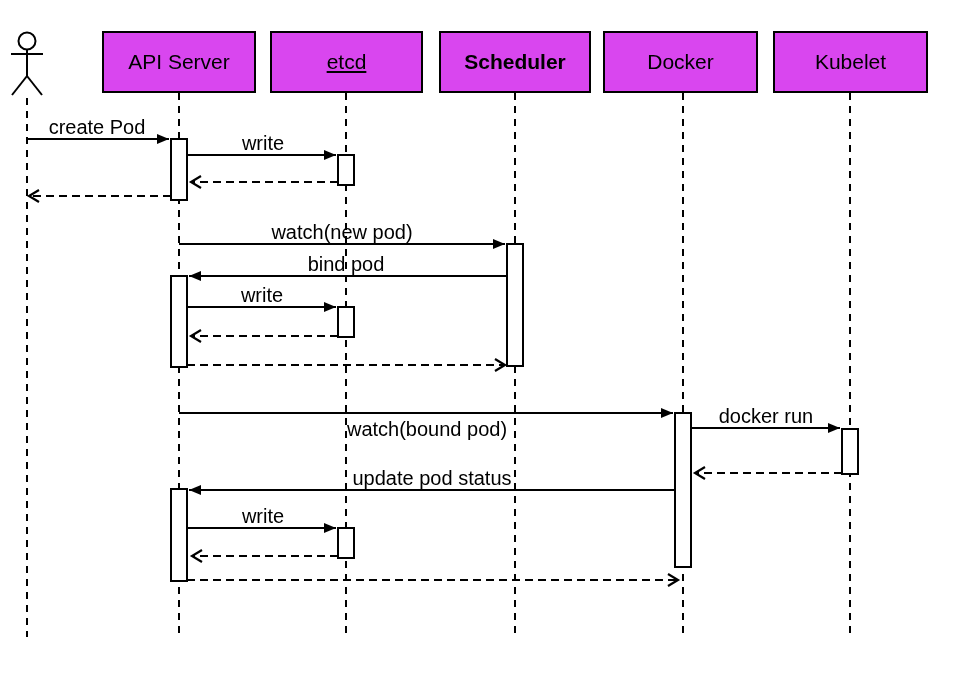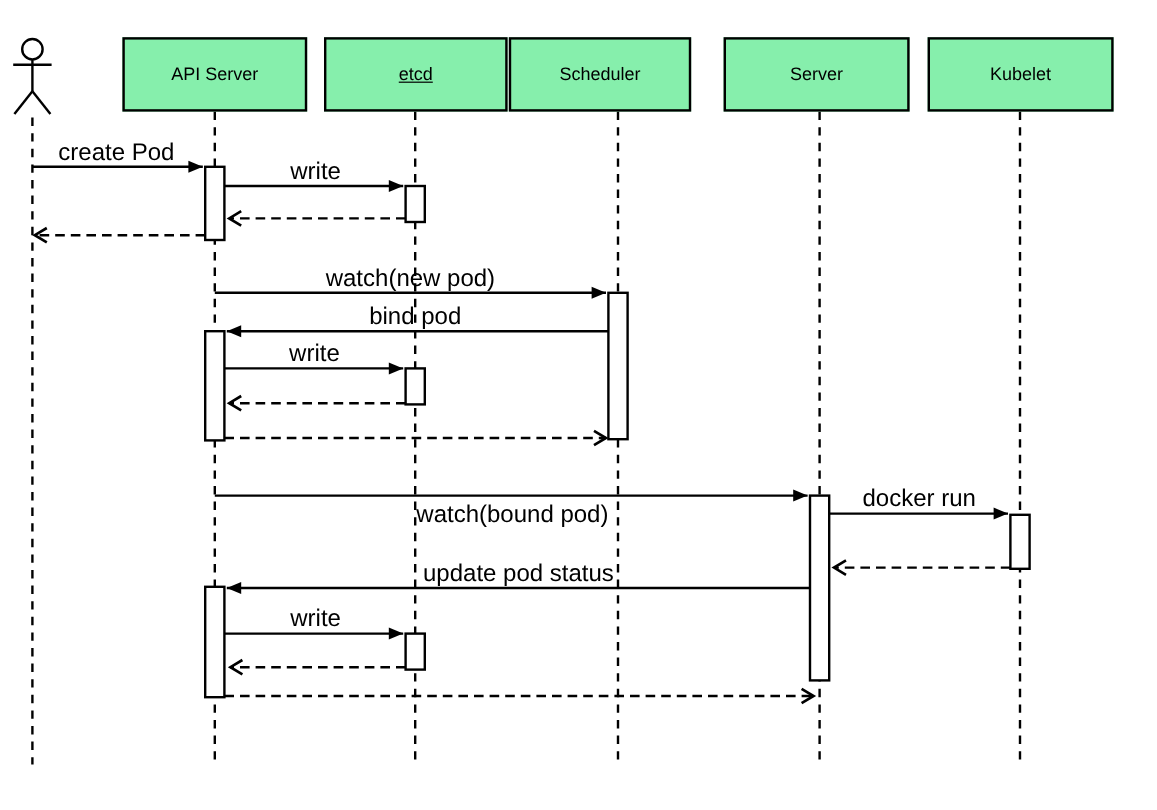--- a/index.html
+++ b/index.html
@@ -21,25 +21,25 @@
     left: 0;
     top: 0;
     width: 964px;
     height: 675px;
   }
   .participant {
     position: absolute;
     top: 31px;
     height: 58px;
     border: 2px solid #000000;
-    background: #86efac;
+    background: #d946ef;
     display: flex;
     align-items: center;
     justify-content: center;
-    font-size: 15px;
+    font-size: 21px;
     box-sizing: content-box;
   }
   .msg-label {
     position: absolute;
     transform: translateX(-50%);
     font-size: 20px;
     line-height: 16px;
     white-space: nowrap;
   }
 </style>
@@ -105,22 +105,22 @@
       <line x1="338" y1="336" x2="191" y2="336" marker-end="url(#mOpen)"></line>
       <line x1="187" y1="365" x2="505" y2="365" marker-end="url(#mOpen)"></line>
       <line x1="842" y1="473" x2="695" y2="473" marker-end="url(#mOpen)"></line>
       <line x1="338" y1="556" x2="192" y2="556" marker-end="url(#mOpen)"></line>
       <line x1="187" y1="580" x2="678" y2="580" marker-end="url(#mOpen)"></line>
     </g>
   </svg>
 
   <div class="participant" style="left:102px; width:150px;">API Server</div>
   <div class="participant" style="left:270px; width:149px;text-decoration:underline;">etcd</div>
-  <div class="participant" style="left:424px; width:148px;">Scheduler</div>
-  <div class="participant" style="left:603px; width:151px;">Server</div>
+  <div class="participant" style="left:439px; width:148px;font-weight:bold;">Scheduler</div>
+  <div class="participant" style="left:603px; width:151px;">Docker</div>
   <div class="participant" style="left:773px; width:151px;">Kubelet</div>
 
   <div class="msg-label" style="left:97px;  top:119px;">create Pod</div>
   <div class="msg-label" style="left:263px; top:135px;">write</div>
   <div class="msg-label" style="left:342px; top:224px;">watch(new pod)</div>
   <div class="msg-label" style="left:346px; top:256px;">bind pod</div>
   <div class="msg-label" style="left:262px; top:287px;">write</div>
   <div class="msg-label" style="left:427px; top:393px;margin-top:28px;">watch(bound pod)</div>
   <div class="msg-label" style="left:766px; top:408px;">docker run</div>
   <div class="msg-label" style="left:432px; top:470px;">update pod status</div>

